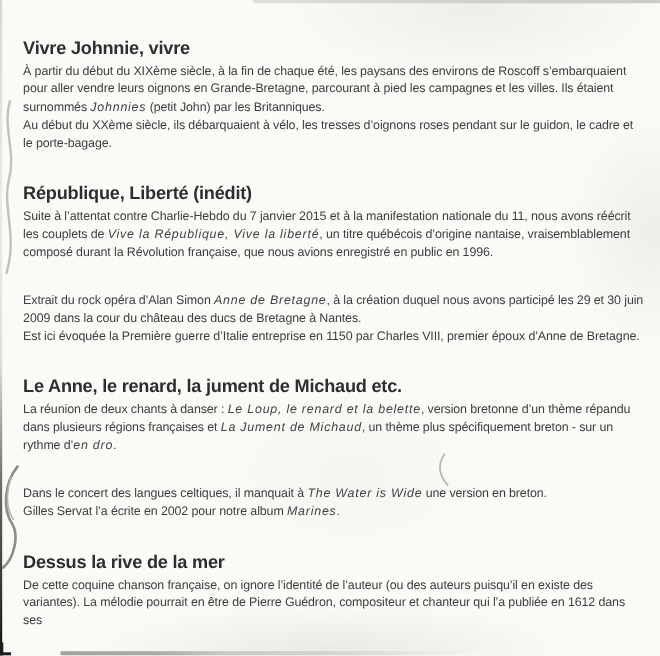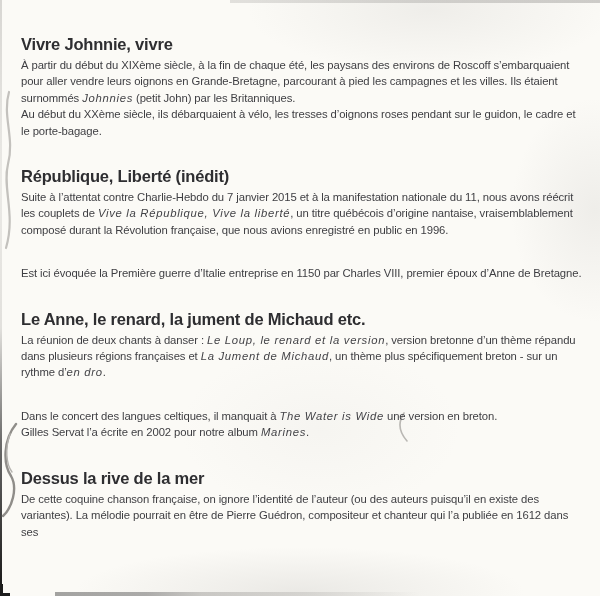--- a/index.html
+++ b/index.html
@@ -103,25 +103,26 @@
       <section>
         <h2>Vivre Johnnie, vivre</h2>
         <p><span>À partir du début du XIXème siècle, à la fin de chaque été, les paysans des environs de Roscoff s’embarquaient pour aller vendre leurs oignons en Grande-Bretagne, parcourant à pied les campagnes et les villes. Ils étaient surnommés </span><em>Johnnies</em><span> (petit John) par les Britanniques.</span></p>
         <p><span>Au début du XXème siècle, ils débarquaient à vélo, les tresses d’oignons roses pendant sur le guidon, le cadre et le porte-bagage.</span></p>
       </section>
       <section>
         <h2>République, Liberté (inédit)</h2>
         <p><span>Suite à l’attentat contre Charlie-Hebdo du 7 janvier 2015 et à la manifestation nationale du 11, nous avons réécrit les couplets de </span><em>Vive la République, Vive la liberté</em><span>, un titre québécois d’origine nantaise, vraisemblablement composé durant la Révolution française, que nous avions enregistré en public en 1996.</span></p>
       </section>
       <section>
+        <p><span>Extrait du rock opéra d’Alan Simon </span><em>Anne de Bretagne</em><span>, à la création duquel nous avons participé les 29 et 30 juin 2009 dans la cour du château des ducs de Bretagne à Nantes.</span></p>
         <p><span>Est ici évoquée la Première guerre d’Italie entreprise en 1150 par Charles VIII, premier époux d’Anne de Bretagne.</span></p>
       </section>
       <section>
         <h2>Le Anne, le renard, la jument de Michaud etc.</h2>
-        <p><span>La réunion de deux chants à danser : </span><em>Le Loup, le renard et la version</em><span>, version bretonne d’un thème répandu dans plusieurs régions françaises et </span><em>La Jument de Michaud</em><span>, un thème plus spécifiquement breton - sur un rythme d’</span><em>en dro</em><span>.</span></p>
+        <p><span>La réunion de deux chants à danser : </span><em>Le Loup, le renard et la belette</em><span>, version bretonne d’un thème répandu dans plusieurs régions françaises et </span><em>La Jument de Michaud</em><span>, un thème plus spécifiquement breton - sur un rythme d’</span><em>en dro</em><span>.</span></p>
       </section>
       <section>
         <p><span>Dans le concert des langues celtiques, il manquait à </span><em>The Water is Wide</em><span> une version en breton.</span></p>
         <p><span>Gilles Servat l’a écrite en 2002 pour notre album </span><em>Marines</em><span>.</span></p>
       </section>
       <section>
         <h2>Dessus la rive de la mer</h2>
         <p><span>De cette coquine chanson française, on ignore l’identité de l’auteur (ou des auteurs puisqu’il en existe des variantes). La mélodie pourrait en être de Pierre Guédron, compositeur et chanteur qui l’a publiée en 1612 dans ses </span></p>
       </section>
     </main>

